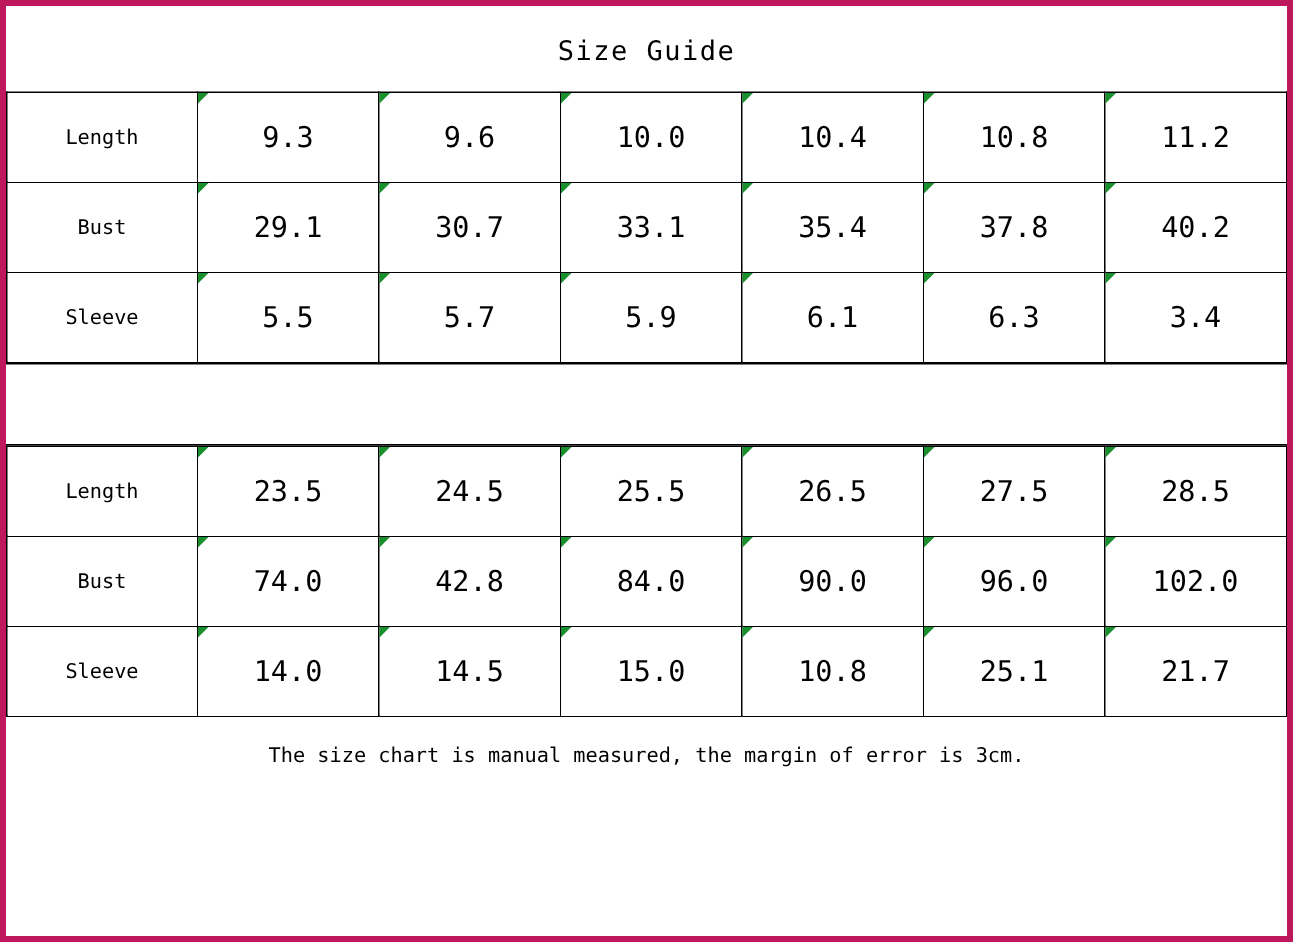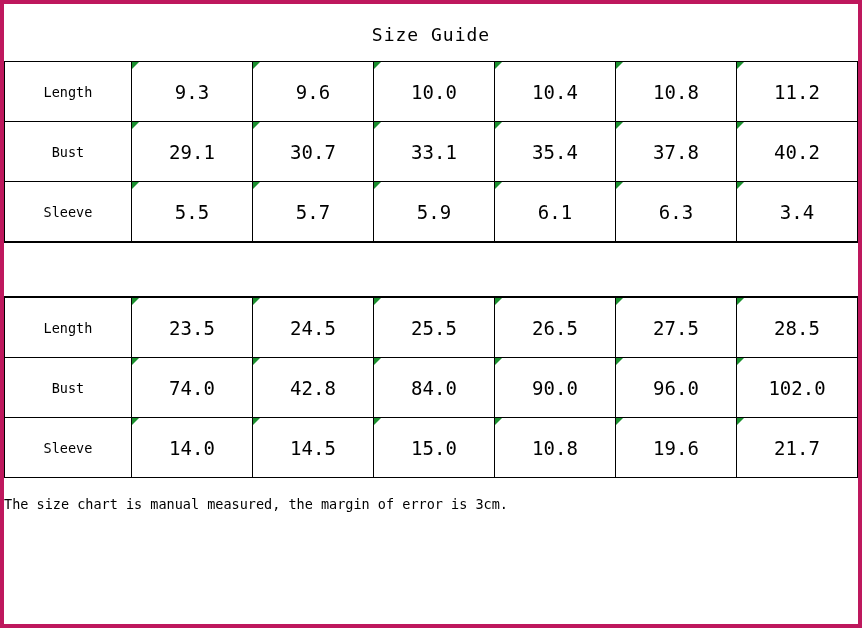--- a/index.html
+++ b/index.html
@@ -73,20 +73,21 @@
   .spacer {
     width: 100%;
     height: 55px;
     box-sizing: border-box;
     border-top: 1px solid #000000;
     border-bottom: 1px solid #000000;
     background: #ffffff;
   }
   .footnote {
     width: 100%;
+    text-align: center;
     font-size: 13.5px;
     padding-top: 18px;
     box-sizing: border-box;
     font-family: "DejaVu Sans Mono", monospace;
   }
   .tbl-wrap { width: 100%; }
 </style>
 </head>
 <body>
 
@@ -150,21 +151,21 @@
           <td class="mark">90.0</td>
           <td class="mark">96.0</td>
           <td class="mark">102.0</td>
         </tr>
         <tr>
           <td class="rowlabel first-col">Sleeve</td>
           <td class="mark">14.0</td>
           <td class="mark">14.5</td>
           <td class="mark">15.0</td>
           <td class="mark">10.8</td>
-          <td class="mark">19.6</td>
+          <td class="mark">25.1</td>
           <td class="mark">21.7</td>
         </tr>
       </tbody>
     </table>
   </div>
 
   <div class="footnote">The size chart is manual measured, the margin of error is 3cm.</div>
 
 </div>
 

